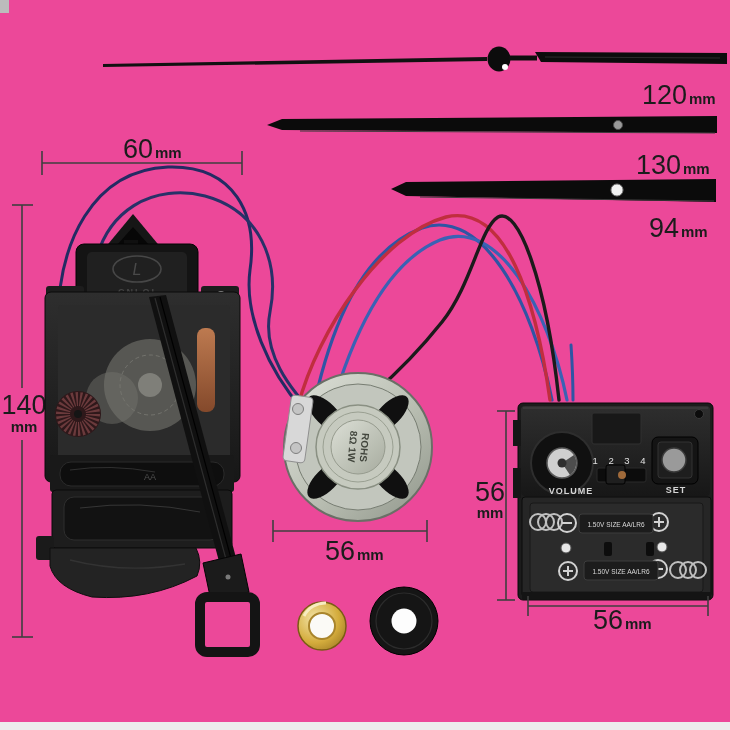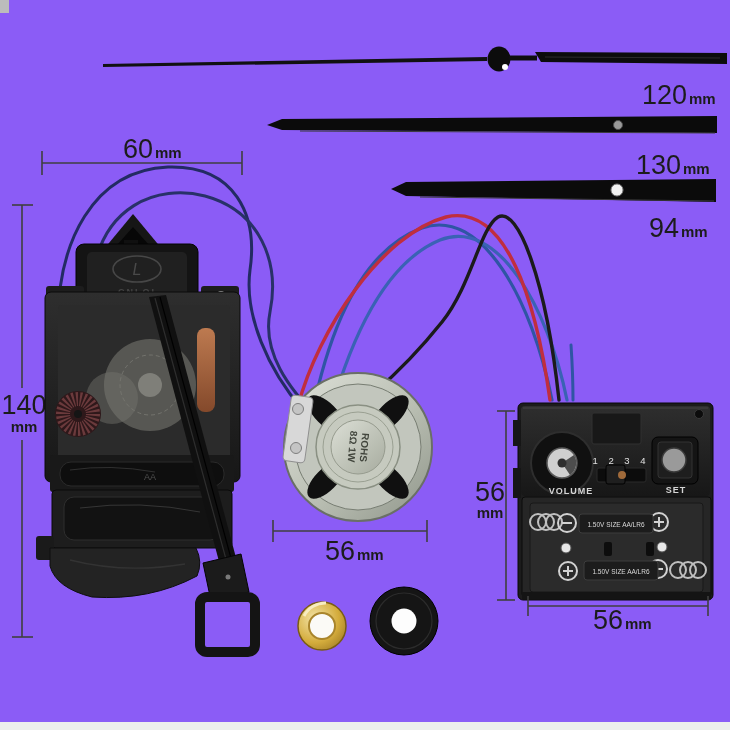--- a/index.html
+++ b/index.html
@@ -1,16 +1,16 @@
 <!DOCTYPE html>
 <html><head>
 <meta charset="utf-8">
 <style>
   html,body{margin:0;padding:0;background:#ffffff;}
-  .stage{position:relative;width:730px;height:730px;background:#8b5cf6;overflow:hidden;
+  .stage{position:relative;width:730px;height:730px;background:#ec4899;overflow:hidden;
          font-family:"Liberation Sans", sans-serif;}
   svg{display:block}
   text{font-family:"Liberation Sans", sans-serif;}
   .dim-num{font-size:27px;fill:#1c1c1c;}
   .dim-unit{font-size:15px;font-weight:700;fill:#1c1c1c;}
   .dim-line{stroke:#3f3f3f;stroke-width:1.6;fill:none;}
   .white-label{fill:#d6d6d6;font-weight:700;}
 </style>
 </head>
 <body>

